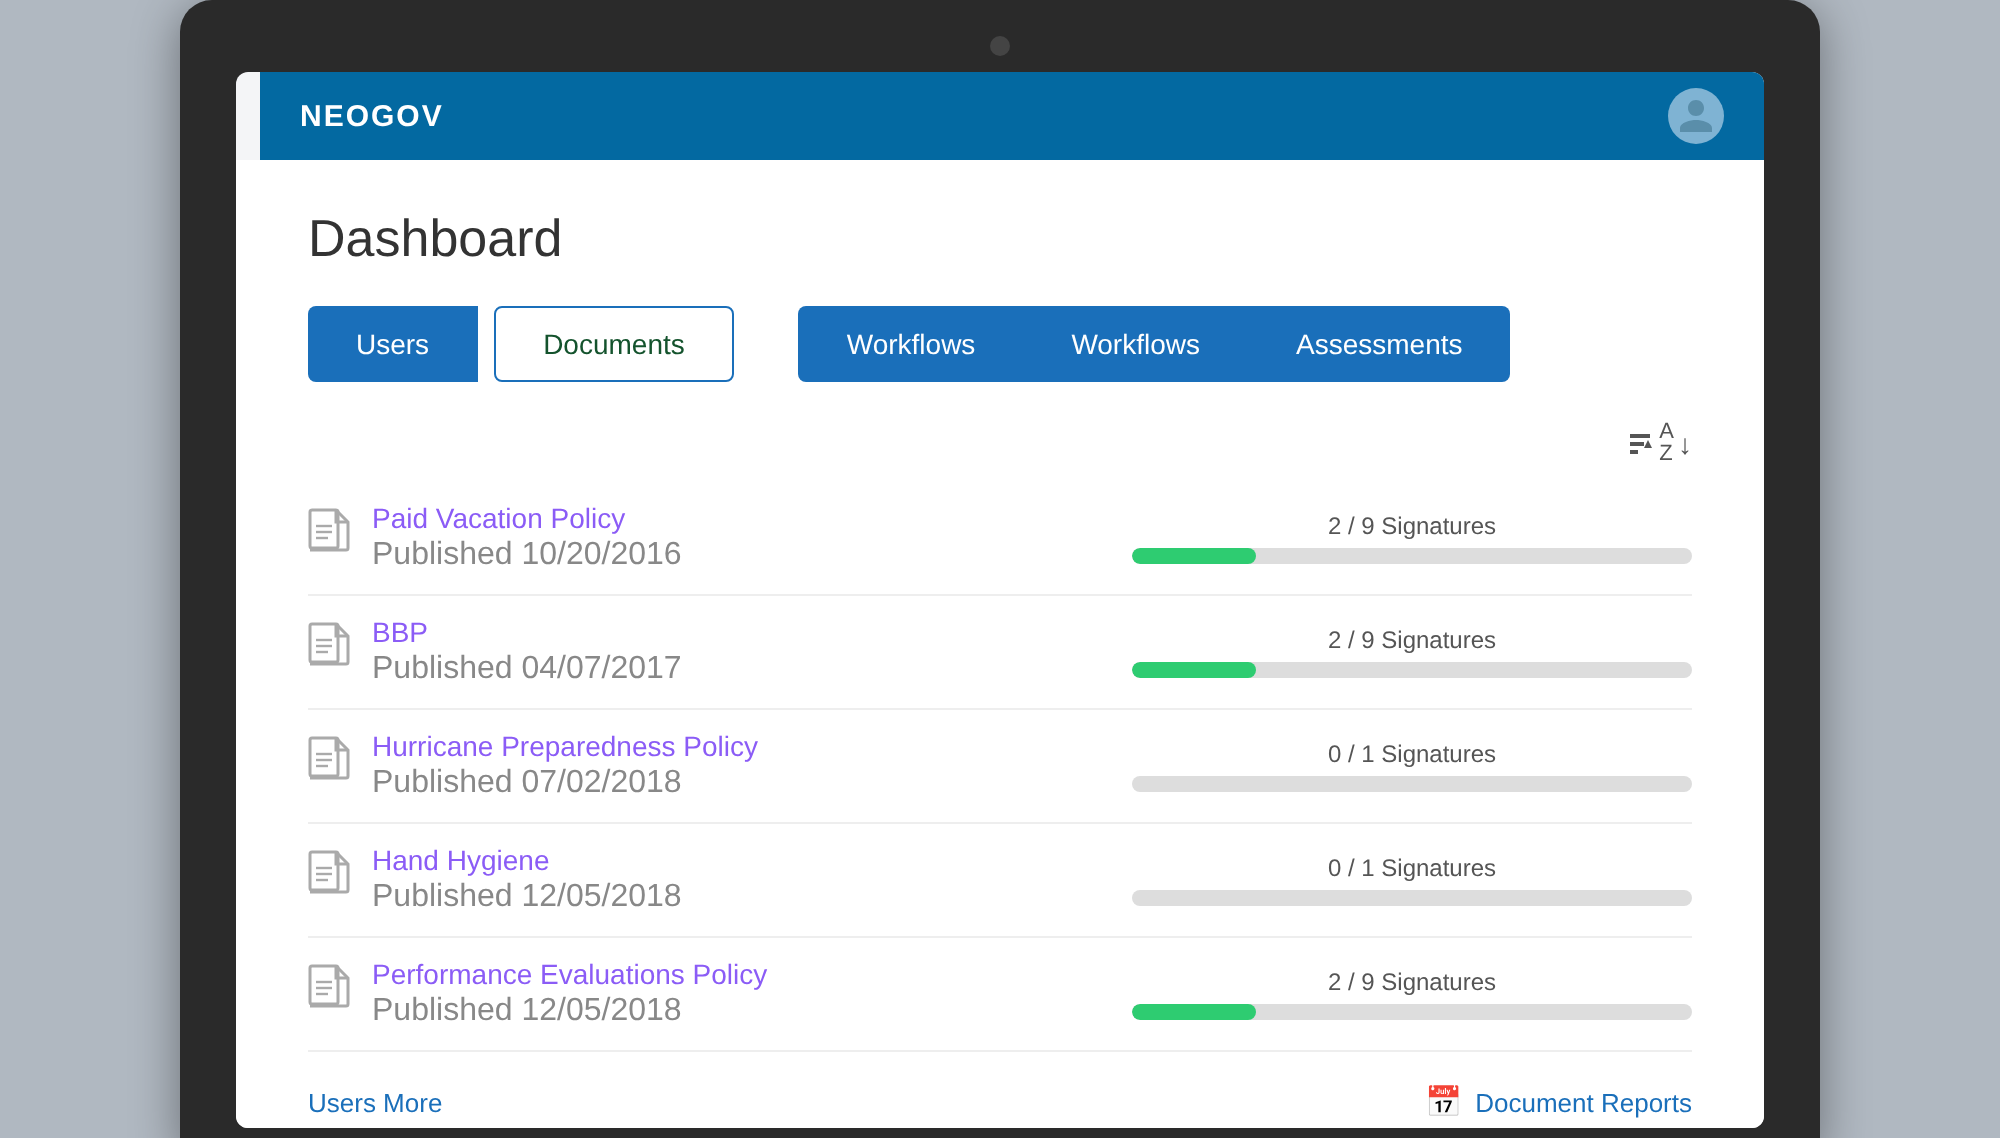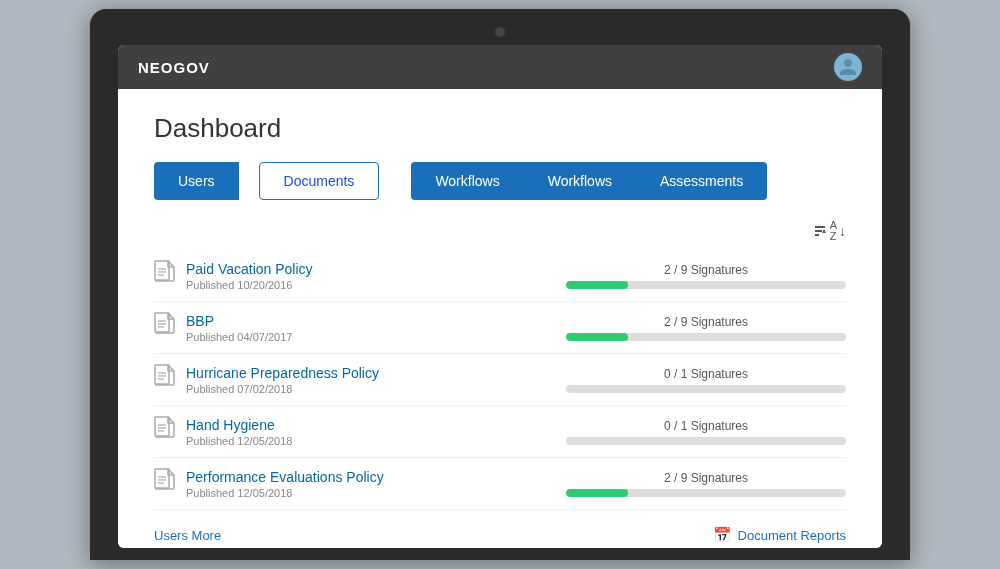--- a/index.html
+++ b/index.html
@@ -36,26 +36,27 @@
     }
 
     .screen {
       background: #f4f5f7;
       border-radius: 6px;
       overflow: hidden;
       width: 100%;
     }
 
     .topbar {
-      background: #404040;
+      background: #0369a1;
       height: 44px;
       display: flex;
       align-items: center;
       justify-content: space-between;
       padding: 0 20px;
+      margin-left: 12px;
     }
 
     .topbar-logo {
       color: white;
       font-weight: 700;
       font-size: 15px;
       letter-spacing: 1px;
     }
 
     .topbar-avatar {
@@ -83,51 +84,51 @@
 
     .page-title {
       font-size: 26px;
       font-weight: 400;
       color: #333;
       margin-bottom: 18px;
     }
 
     .tabs-row {
       display: flex;
-      gap: 16px;
+      gap: 4px;
       margin-bottom: 20px;
     }
 
     .tab {
       padding: 10px 24px;
       font-size: 14px;
       font-weight: 500;
       cursor: pointer;
       border: none;
       outline: none;
     }
 
     .tab-active {
       background: #1a6fba;
       color: white;
     }
 
     .tab-inactive {
       background: white;
-      color: #1d4ed8;
+      color: #14532d;
       border: 1px solid #ddd;
     }
 
     .tabs-left {
       display: flex;
     }
 
     .tabs-right {
       display: flex;
-      margin-left: 16px;
+      margin-left: 28px;
     }
 
     .tab-users { border-radius: 4px 0 0 4px; }
     .tab-groups { border-radius: 0 4px 4px 0; border-left: none !important; }
     .tab-docs { border-radius: 4px; margin-left: 4px; border: 1px solid #1a6fba; }
     .tab-workflows { border-radius: 4px 0 0 4px; }
     .tab-training { border-radius: 0; border-left: none !important; }
     .tab-assessments { border-radius: 0 4px 4px 0; border-left: none !important; }
 
     .sort-icon {
@@ -159,29 +160,29 @@
       font-size: 18px;
       flex-shrink: 0;
     }
 
     .doc-info {
       flex: 1;
       min-width: 0;
     }
 
     .doc-name {
-      color: #0369a1;
+      color: #8b5cf6;
       font-size: 14px;
       font-weight: 500;
       cursor: pointer;
     }
 
     .doc-published {
       color: #888;
-      font-size: 11px;
+      font-size: 16px;
       margin-top: 2px;
     }
 
     .doc-signatures {
       width: 300px;
       flex-shrink: 0;
       padding-left: 20px;
       text-align: center;
     }
 

